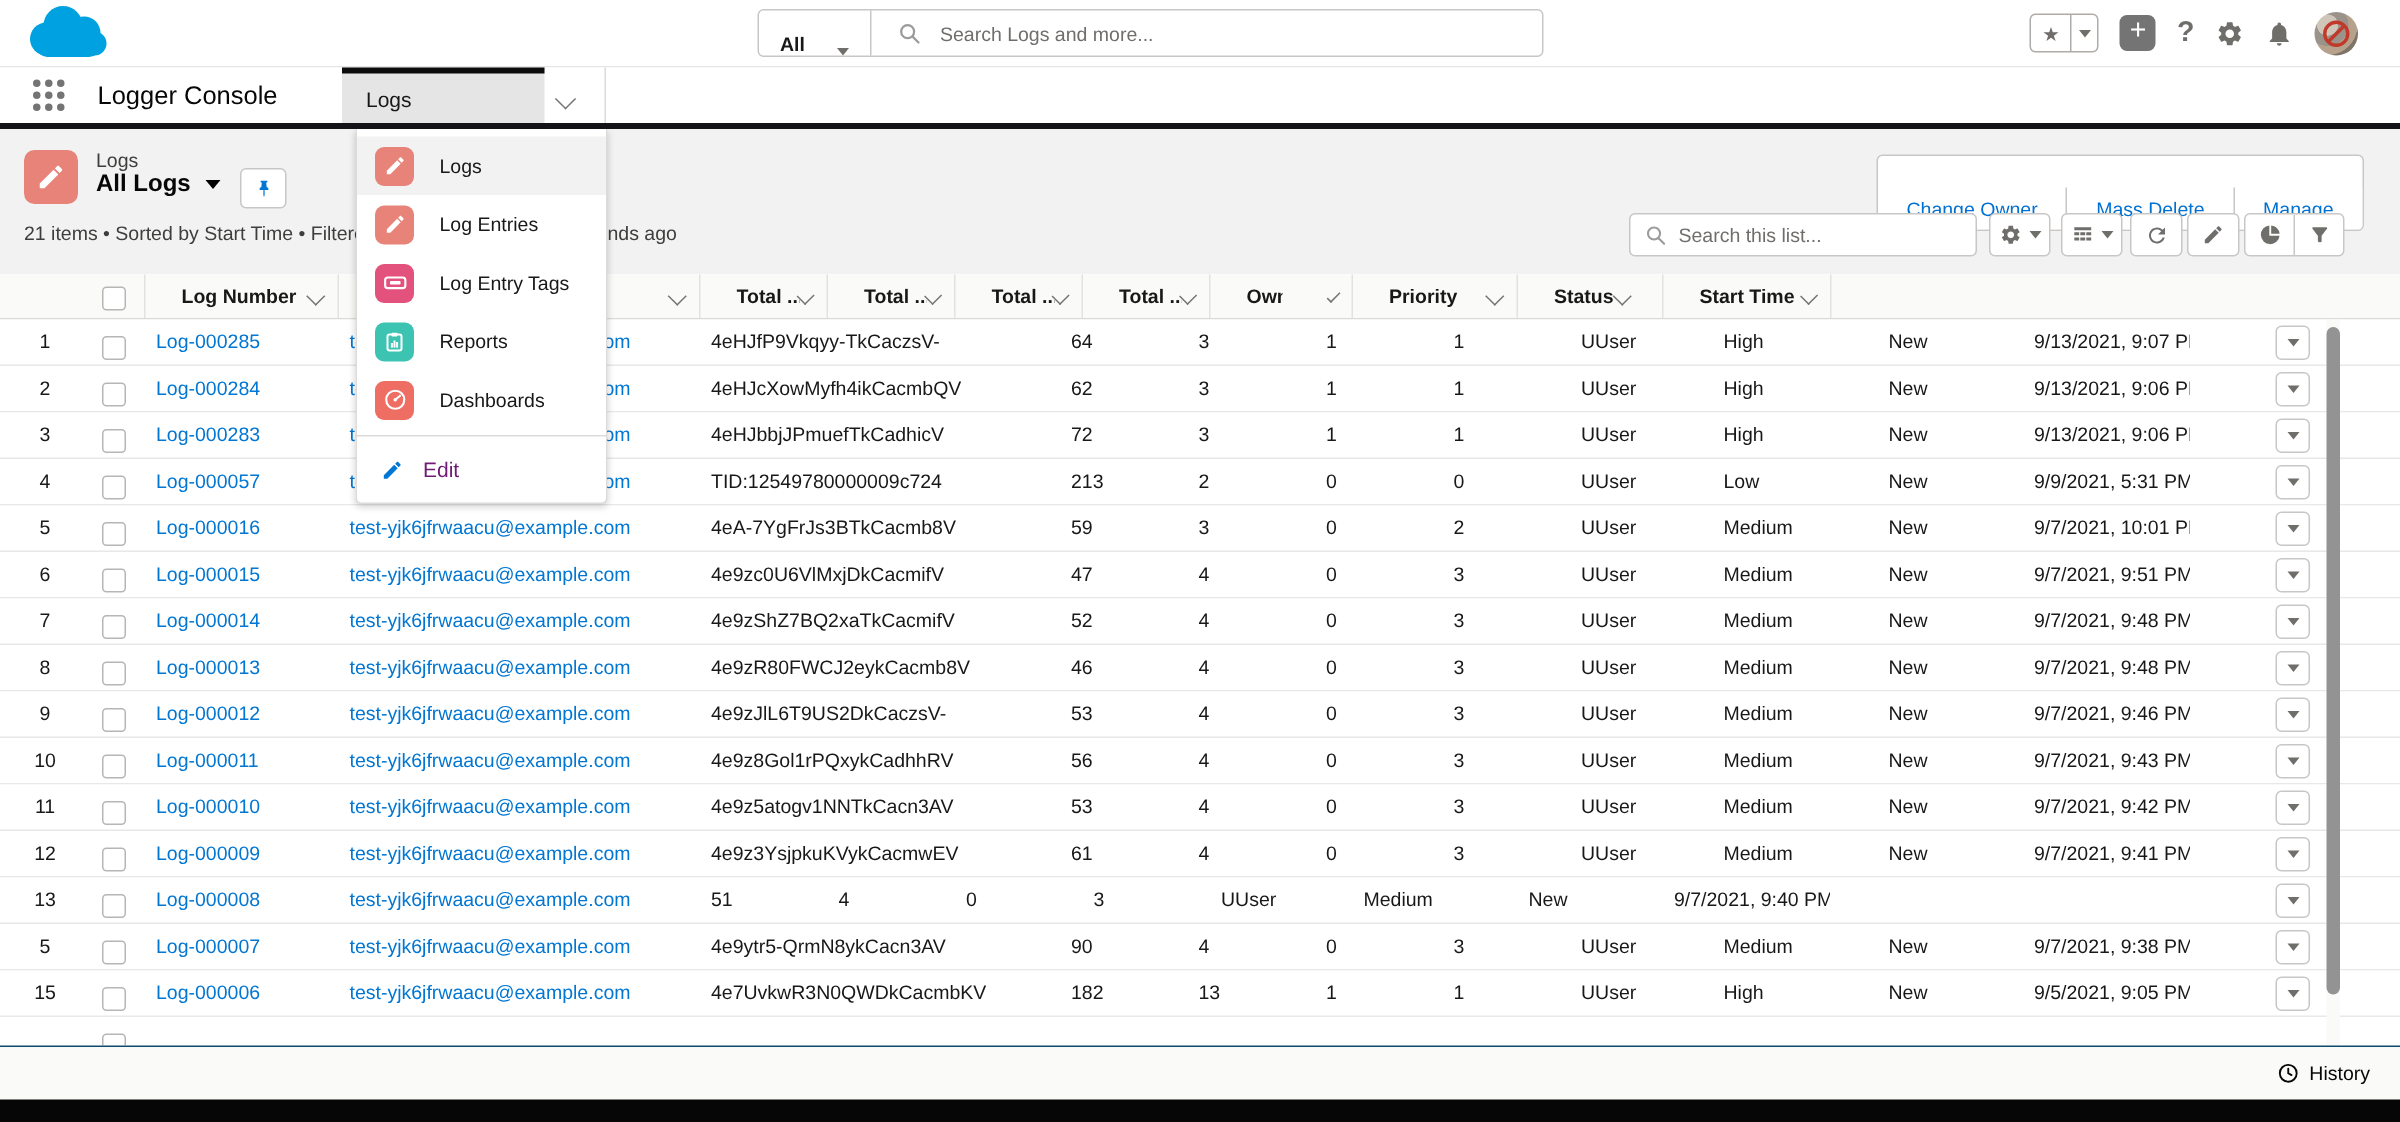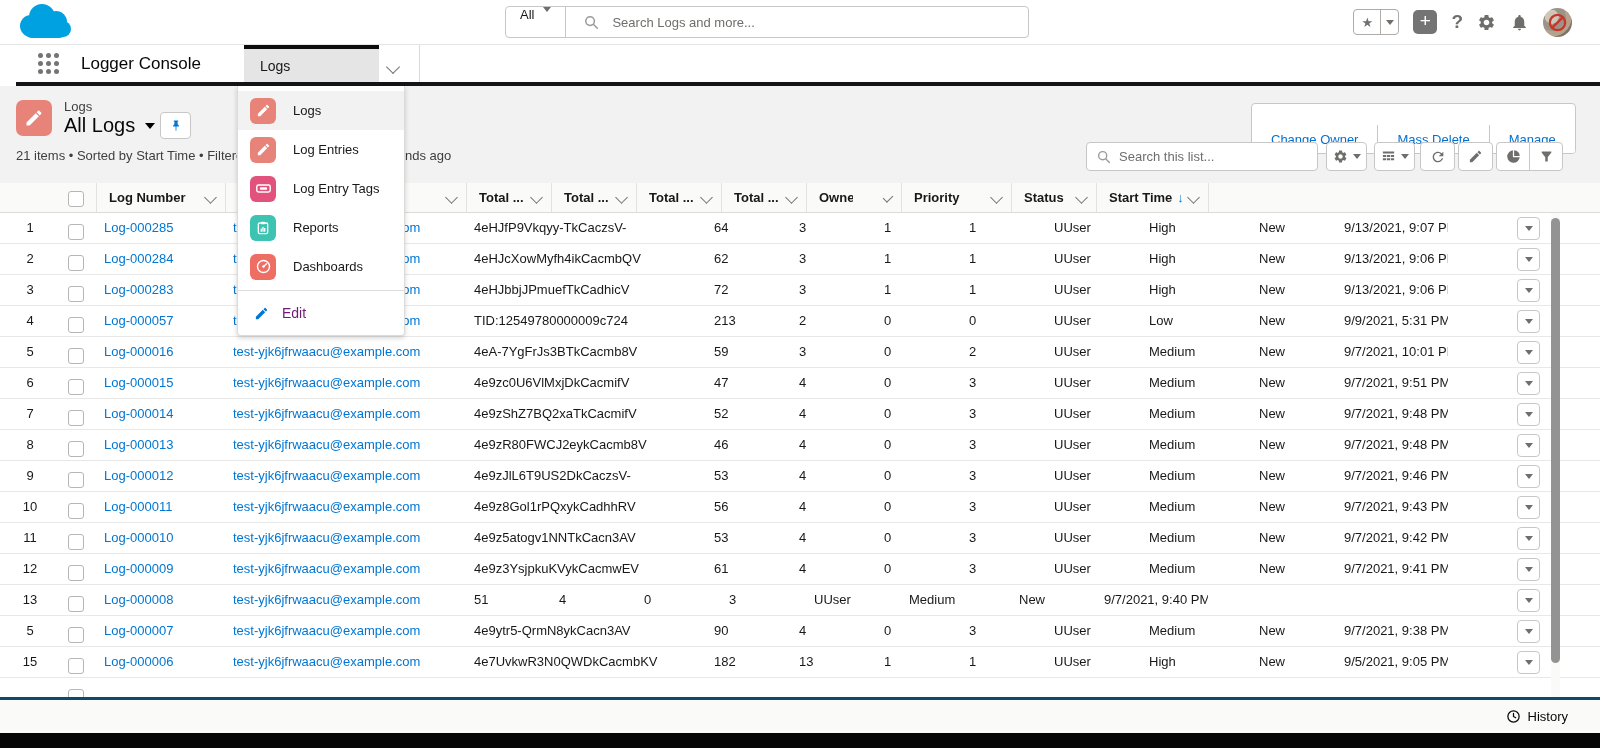--- a/index.html
+++ b/index.html
@@ -2,93 +2,93 @@
 <html><head>
 <meta charset="utf-8">
 <style>
   html,body{margin:0;padding:0;background:#fff;font-family:"Liberation Sans",sans-serif;-webkit-font-smoothing:antialiased;}
   .screen{position:relative;width:1600px;height:748px;overflow:hidden;background:#fff;}
 
   
   .global-header{position:absolute;top:0;left:0;right:0;height:44px;background:#fff;border-bottom:1px solid #e5e5e5;}
   .sf-logo{position:absolute;left:16px;top:2px;}
   .gsearch{position:absolute;left:505px;top:6px;width:524px;height:32px;border:1px solid #c9c7c5;border-radius:4px;display:flex;align-items:center;box-sizing:border-box;background:#fff;cursor:text;}
-  .gscope{display:flex;align-items:flex-start;gap:9px;padding:0 14px;font-size:13px;color:#181818;height:100%;cursor:pointer;}
+  .gscope{display:flex;align-items:flex-end;gap:21px;padding:0 14px;font-size:13px;color:#181818;height:100%;cursor:pointer;font-weight:bold;}
   .gsearch-div{width:1px;height:100%;background:#c9c7c5;}
   .gsearch .mag{margin-left:18px;display:flex;}
   .gsearch-ph{margin-left:13px;font-size:13px;color:#706e6b;}
   .gicons{position:absolute;right:28px;top:0;height:44px;display:flex;align-items:center;gap:14px;}
   .fav-group{display:flex;border:1px solid #aeaba9;border-radius:4px;height:24px;overflow:hidden;cursor:pointer;}
   .fav-star{width:26px;display:flex;align-items:center;justify-content:center;border-right:1px solid #aeaba9;color:#706e6b;font-size:13px;}
   .fav-caret{width:17px;display:flex;align-items:center;justify-content:center;}
   .plus-btn{width:24px;height:24px;background:#747474;border-radius:5px;color:#fff;font-size:19px;line-height:22px;text-align:center;cursor:pointer;}
   .help-q{font-size:19px;font-weight:700;color:#706e6b;cursor:pointer;}
   .ghead-ic{display:flex;cursor:pointer;}
   .avatar{position:relative;width:29px;height:29px;border-radius:50%;overflow:hidden;cursor:pointer;
     background:radial-gradient(circle at 30% 30%,#cfc5b8 0 24%,#9b938a 25% 48%,#b5a18c 49% 69%,#7e7468 70%);}
   .avatar svg{position:absolute;left:3px;top:3px;}
 
   
-  .tab-bar{position:absolute;top:45px;left:16px;right:0;height:37px;background:#fff;border-bottom:4px solid #141418;}
+  .tab-bar{position:absolute;top:45px;left:0;right:0;height:37px;background:#fff;border-bottom:4px solid #141418;}
   .waffle{position:absolute;left:22px;top:8px;display:grid;grid-template-columns:repeat(3,5px);grid-gap:3px;cursor:pointer;}
   .waffle span{width:5px;height:5px;border-radius:50%;background:#747474;}
   .app-title{position:absolute;left:65px;top:0;line-height:37px;font-size:17px;color:#080707;}
   .tab{position:absolute;left:228px;top:0;width:135px;height:37px;background:#e5e5e5;border-top:4px solid #0c0c0c;box-sizing:border-box;display:flex;align-items:center;padding-left:16px;font-size:14px;color:#181818;cursor:pointer;}
   .tab-chev{position:absolute;left:372px;top:13px;cursor:pointer;}
   .nav-divider{position:absolute;left:403px;top:0;width:1px;height:37px;background:#dddbda;}
   .chev{display:inline-block;width:8px;height:8px;border-right:1.5px solid #747474;border-bottom:1.5px solid #747474;transform:rotate(45deg);}
   .caret{display:inline-block;width:0;height:0;border-left:4px solid transparent;border-right:4px solid transparent;border-top:5px solid #706e6b;}
 
   
   .page-head{position:absolute;top:86px;left:0;right:0;height:97px;background:#f3f2f2;}
   .obj-icon{position:absolute;left:16px;top:14px;width:36px;height:36px;border-radius:7px;display:flex;align-items:center;justify-content:center;}
   .obj-label{position:absolute;left:64px;top:13px;font-size:13px;color:#3e3e3c;}
   .view-row{position:absolute;left:64px;top:28px;display:flex;align-items:center;gap:10px;cursor:pointer;}
-  .view-label{font-size:20px;font-weight:400;color:#080707;}
+  .view-label{font-size:16px;font-weight:700;color:#080707;}
   .caret-dark{border-top-color:#000;border-left-width:5px;border-right-width:5px;border-top-width:6px;}
   .pin-btn{position:absolute;left:160px;top:26px;width:31px;height:27px;border:1px solid #c9c7c5;border-radius:4px;background:#fff;display:flex;align-items:center;justify-content:center;cursor:pointer;box-sizing:border-box;}
   .status-left{position:absolute;left:16px;top:62px;font-size:13px;color:#3e3e3c;white-space:nowrap;}
   .status-right{position:absolute;left:405px;top:62px;font-size:13px;color:#3e3e3c;}
   .hbtn-group{position:absolute;left:1251px;top:17px;display:flex;border:1px solid #c9c7c5;border-radius:4px;overflow:hidden;background:#fff;}
   .hbtn{appearance:none;border:none;background:#fff;border-left:1px solid #c9c7c5;color:#0070d2;font-size:13px;font-family:inherit;padding:0 19px;height:28px;cursor:pointer;margin-top:21px;}
   .hbtn:first-child{border-left:none;}
   .list-search{position:absolute;left:1086px;top:56px;width:232px;height:29px;border:1px solid #c9c7c5;border-radius:4px;background:#fff;display:flex;align-items:center;box-sizing:border-box;cursor:text;}
   .list-search .mag{margin-left:10px;display:flex;}
   .list-search-ph{margin-left:8px;font-size:13px;color:#706e6b;}
   .tbtn{position:absolute;top:56px;height:29px;border:1px solid #c9c7c5;border-radius:4px;background:#fff;box-sizing:border-box;display:flex;align-items:center;justify-content:center;gap:5px;cursor:pointer;}
   .tbtn-group{position:absolute;top:56px;height:29px;border:1px solid #c9c7c5;border-radius:4px;background:#fff;box-sizing:border-box;display:flex;overflow:hidden;}
   .tbtn-cell{width:32px;display:flex;align-items:center;justify-content:center;border-left:1px solid #c9c7c5;cursor:pointer;}
   .tbtn-cell:first-child{border-left:none;}
 
   
   .table-wrap{position:absolute;top:183px;left:0;right:0;height:514px;background:#fff;}
   .thead{display:flex;height:30px;background:#fafaf9;border-bottom:1px solid #dddbda;box-sizing:border-box;}
-  .th{display:flex;align-items:center;justify-content:space-between;padding:0 10px 0 12px;border-left:1px solid #e3e2e1;box-sizing:border-box;cursor:pointer;text-align:right;}
+  .th{display:flex;align-items:center;justify-content:space-between;padding:0 10px 0 24px;border-left:1px solid #e3e2e1;box-sizing:border-box;cursor:pointer;text-align:right;}
   .th-left{display:flex;align-items:center;gap:5px;min-width:0;overflow:hidden;}
   .th-label{font-size:13px;font-weight:700;color:#181818;white-space:nowrap;}
   .sort-arrow{color:#0176d3;font-size:13px;font-weight:700;}
   .th-blank{flex:1;border-left:1px solid #e3e2e1;}
   .td-num{width:60px;text-align:center;color:#3e3e3c;}
   .td-check{width:36px;padding:8px 0 0 8px;box-sizing:border-box;}
   .checkbox{display:inline-block;width:14px;height:14px;border:1px solid #b8b6b4;border-radius:3px;background:#fff;cursor:pointer;}
   .c-log{width:129px;}.c-user{width:241px;}.c-txn{width:240px;}
   .c-t1,.c-t2,.c-t3,.c-t4{width:85px;}
-  .c-owner{width:95px;gap:32px;}.c-priority{width:110px;}.c-status{width:85px;}.c-start{width:112px;}
+  .c-owner{width:95px;gap:32px;}.c-priority{width:110px;}.c-status{width:85px;}.c-start{width:112px;margin-left:12px;}
   .c-action{flex:1;display:flex;align-items:center;justify-content:flex-end;padding-right:60px;}
   .trow{display:flex;height:31px;border-bottom:1px solid #e8e8e8;box-sizing:border-box;background:#fff;}
   .td{font-size:13px;color:#181818;line-height:30px;padding-left:8px;box-sizing:border-box;white-space:nowrap;overflow:hidden;}
   .td.td-num{padding-left:0;}
   .link{color:#0176d3;text-decoration:none;cursor:pointer;}
   .row-action-btn{width:23px;height:23px;border:1px solid #c9c7c5;border-radius:4px;background:#fff;display:flex;align-items:center;justify-content:center;cursor:pointer;box-sizing:border-box;}
   .trow-partial{height:19px;overflow:hidden;border-bottom:none;}
   .vscroll{position:absolute;top:30px;bottom:0;right:40px;width:9px;background:#fafaf9;}
   .vthumb{position:absolute;top:5px;left:0;width:9px;height:445px;background:#939393;border-radius:5px;cursor:grab;}
 
   
-  .utility{position:absolute;top:697px;left:0;right:0;height:36px;background:#fafaf9;border-top:3px solid #0c4a6e;box-sizing:border-box;display:flex;align-items:center;justify-content:flex-end;padding-right:32px;gap:7px;}
+  .utility{position:absolute;top:697px;left:0;right:0;height:36px;background:#fafaf9;border-top:1px solid #0c4a6e;box-sizing:border-box;display:flex;align-items:center;justify-content:flex-end;padding-right:20px;gap:7px;}
   .utility-label{font-size:13px;color:#080707;}
   .black-strip{position:absolute;top:733px;left:0;right:0;height:15px;background:#060606;}
 
   
   .tab-menu{position:absolute;top:86px;left:237px;width:166px;background:#fff;border:1px solid #dcdbda;border-top:none;border-radius:0 0 4px 4px;box-shadow:0 2px 5px rgba(0,0,0,.18);z-index:50;padding:5px 0 4px;}
   .menu-item{display:flex;align-items:center;gap:17px;height:39px;padding-left:12px;cursor:pointer;}
   .menu-item.sel{background:#f3f2f2;}
   .menu-icon{width:26px;height:26px;border-radius:6px;display:flex;align-items:center;justify-content:center;flex:none;}
   .menu-label{font-size:13px;color:#181818;white-space:nowrap;}
   .menu-divider{height:1px;background:#dddbda;margin:4px 0;}

